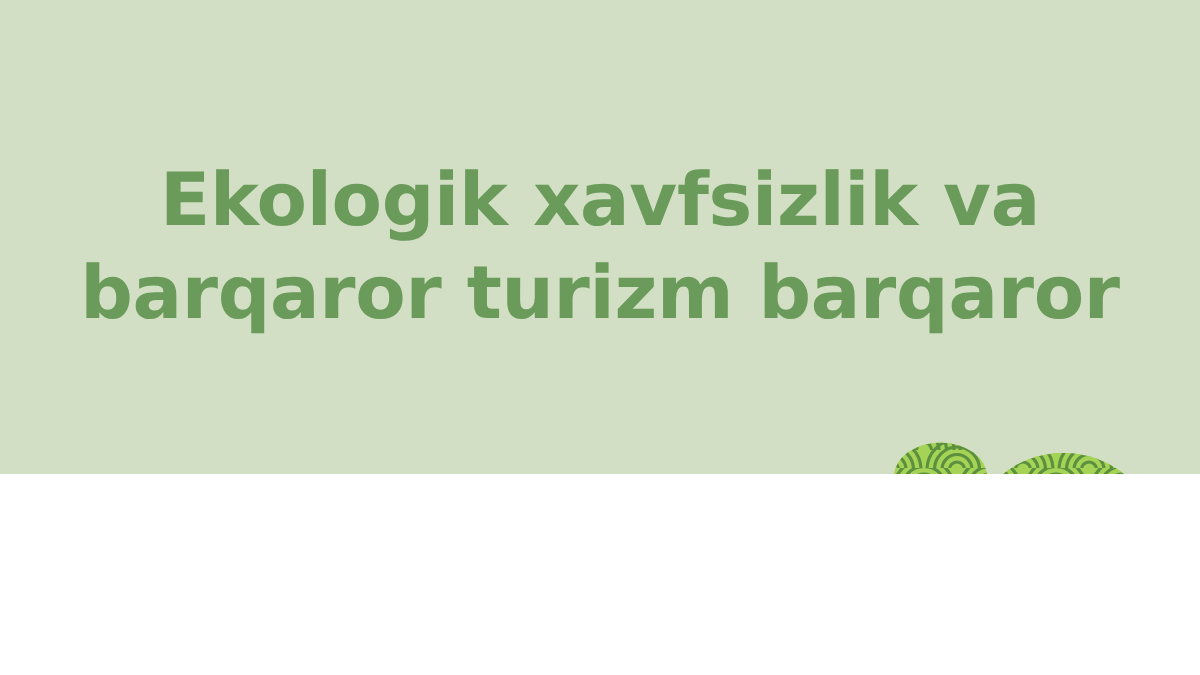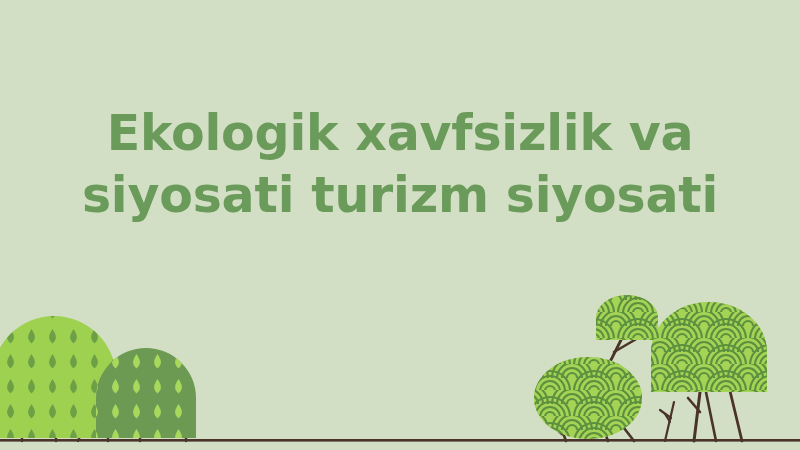--- a/index.html
+++ b/index.html
@@ -3,21 +3,21 @@
 <meta charset="utf-8">
 <style>
   html, body {
     margin: 0;
     padding: 0;
     background: #ffffff;
   }
   #slide {
     position: relative;
     width: 800px;
-    height: 450px;
+    height: 316px;
     overflow: hidden;
     background: #d2dfc4;
     font-family: "DejaVu Sans", "Liberation Sans", sans-serif;
   }
   #art {
     position: absolute;
     inset: 0;
     width: 800px;
     height: 450px;
     display: block;
@@ -148,16 +148,16 @@
     <g>
       <path d="M651 392 L651 352 A58 50 0 0 1 767 352 L767 392 Z" fill="#a4d356"></path>
       <rect x="649" y="298" width="122" height="96" fill="url(#scallop)" clip-path="url(#clipBigRight)"></rect>
     </g>
 
     <rect x="0" y="439" width="800" height="2.6" fill="#4a3328"></rect>
   </svg>
 
   <div id="title-block">
     <span id="title-line-1">Ekologik xavfsizlik va</span>
-    <span id="title-line-2">siyosati turizm siyosati</span>
+    <span id="title-line-2">barqaror turizm barqaror</span>
   </div>
 
 </div>
 
 </body></html>

